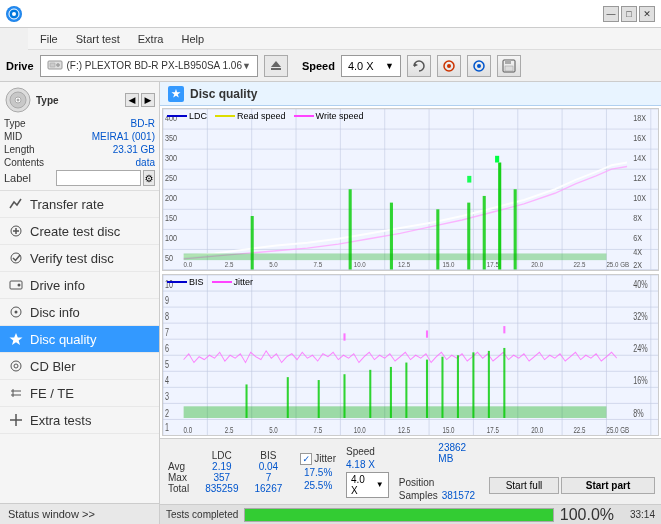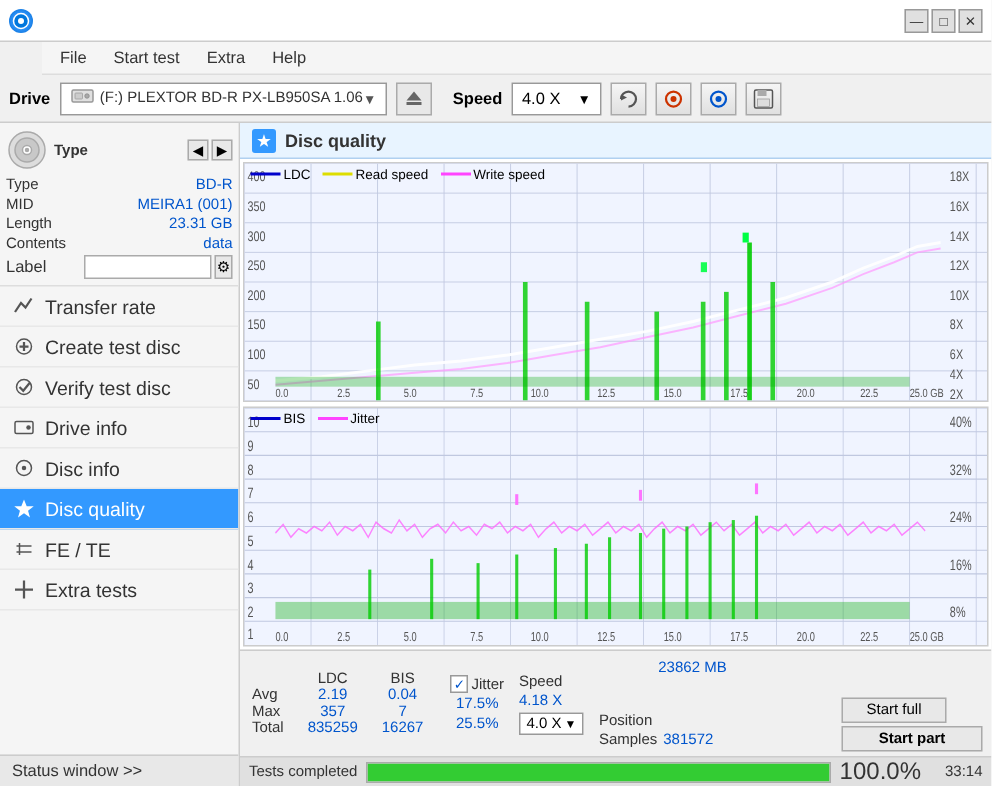--- a/index.html
+++ b/index.html
@@ -267,20 +267,29 @@
         </div>
         <span>Disc info</span>
       </div>
       <div class="nav-item active">
         <div class="nav-icon">
           <svg width="14" height="14" viewBox="0 0 14 14">
               <polygon points="7,1 8.8,5.5 13.5,5.5 9.7,8.5 11,13 7,10.2 3,13 4.3,8.5 0.5,5.5 5.2,5.5" fill="white"></polygon>
             </svg>
         </div>
         <span>Disc quality</span>
+      </div>
+      <div class="nav-item">
+        <div class="nav-icon">
+          <svg width="14" height="14" viewBox="0 0 14 14">
+              <circle cx="7" cy="7" r="5" fill="none" stroke="#555"></circle>
+              <circle cx="7" cy="7" r="2" fill="none" stroke="#555"></circle>
+            </svg>
+        </div>
+        <span>CD Bler</span>
       </div>
       <div class="nav-item">
         <div class="nav-icon">
           <svg width="14" height="14" viewBox="0 0 14 14">
               <line x1="2" y1="5" x2="12" y2="5" stroke="#555" stroke-width="1"></line>
               <line x1="2" y1="9" x2="12" y2="9" stroke="#555" stroke-width="1"></line>
               <line x1="4" y1="3" x2="4" y2="11" stroke="#555" stroke-width="1"></line>
             </svg>
         </div>
         <span>FE / TE</span>
@@ -547,21 +556,21 @@
         <div style="display:flex;gap:4px;">
           <span style="font-size:10px;color:#333;margin-top:35px;">Position</span>
           <span style="font-size:10px;color:#0055cc;">23862 MB</span>
         </div>
         <div style="display:flex;gap:4px;">
           <span style="font-size:10px;color:#333;">Samples</span>
           <span style="font-size:10px;color:#0055cc;">381572</span>
         </div>
       </div>
 
-      <div style="display:flex;flex-direction:column;gap:2px;margin-left:auto;margin-top:28px;">
+      <div style="display:flex;flex-direction:row;gap:2px;margin-left:auto;margin-top:28px;">
         <button class="start-full-btn">Start full</button>
         <button class="start-part-btn">Start part</button>
       </div>
     </div>
 
     <div id="progress-bar-container">
       <span style="font-size:10px;color:#333;white-space:nowrap;">Tests completed</span>
       <div id="progress-track">
         <div id="progress-fill"></div>
       </div>

